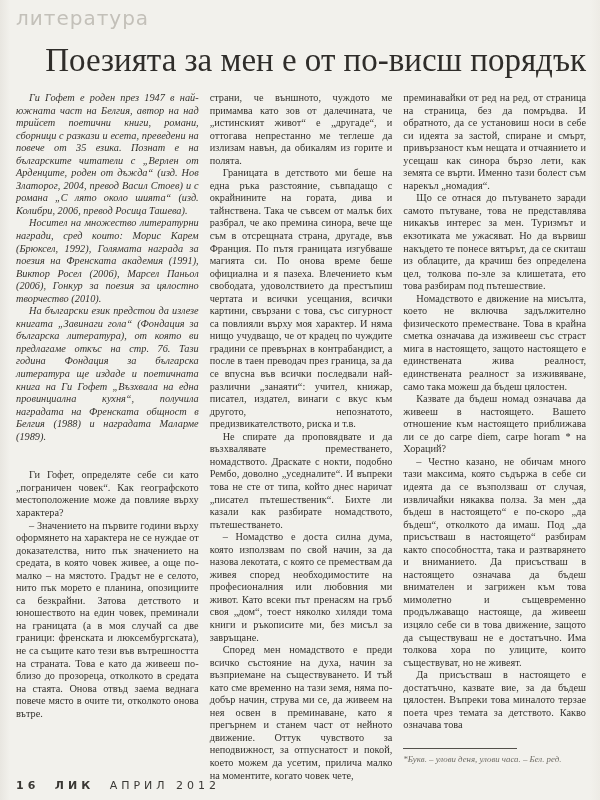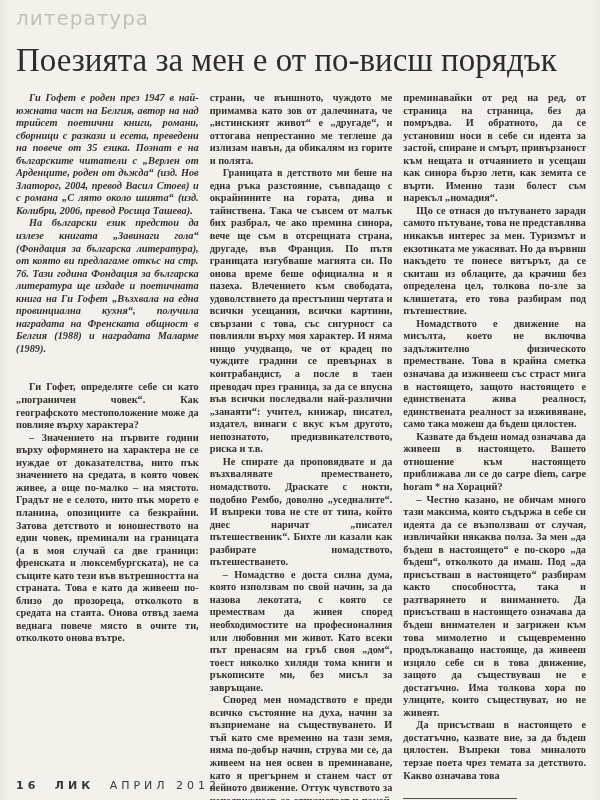--- a/index.html
+++ b/index.html
@@ -21,20 +21,21 @@
     color:#c3c0b9;
     letter-spacing:1px;
   }
   .title{
     font-family:"Liberation Serif",serif;
     font-weight:normal;
     font-size:33px;
     color:#2f2d2a;
     margin:12px 0 10px 0;
     white-space:nowrap;
+    text-align:right;
   }
   .deck{
     font-family:"DejaVu Sans",sans-serif;
     font-size:12px;
     line-height:1.45;
     color:#8f8d88;
     max-width:566px;
   }
   .columns{
     display:flex;
@@ -42,23 +43,23 @@
     margin-top:13px;
   }
   .col{
     flex:1 1 0;
     min-width:0;
     font-size:10.3px;
     line-height:1.22;
     color:#34322d;
     text-align:justify;
   }
-  .col p{margin:0;text-indent:13px;font-weight:bold;}
+  .col p{margin:0;text-indent:13px;}
   .col p.bio{font-style:italic;}
-  .col p.question{font-weight:bold;}
+  .col p.question{font-weight:normal;}
   .col p.continuation{text-indent:0;}
   .col p.gap-top{margin-top:26px;}
   .footnote-rule{
     border:0;border-top:1.5px solid #53504a;
     width:62%;
     margin:16px 0 5px 0;
   }
   .col p.footnote{
     font-style:italic;
     font-size:8.8px;
@@ -84,20 +85,21 @@
 <div class="page">
 
   <div class="section-label">литература</div>
 
   <h1 class="title">Поезията за мен е от по-висш порядък</h1>
 
 
   <div class="columns">
     <div class="col">
         <p class="bio">Ги Гофет е роден през 1947 в най-южната част на Белгия, автор на над трийсет поетични книги, романи, сборници с разкази и есета, преведени на повече от 35 езика. Познат е на българските читатели с „Верлен от Арденците, роден от дъжда“ (изд. Нов Златорог, 2004, превод Васил Стоев) и с романа „С лято около шията“ (изд. Колибри, 2006, превод Росица Ташева).</p>
+        <p class="bio">Носител на множество литературни награди, сред които: Морис Карем (Брюксел, 1992), Голямата награда за поезия на Френската академия (1991), Виктор Росел (2006), Марсел Паньол (2006), Гонкур за поезия за цялостно творчество (2010).</p>
         <p class="bio">На български език предстои да излезе книгата „Завинаги гола“ (Фондация за българска литература), от която ви предлагаме откъс на стр. 76. Тази година Фондация за българска литература ще издаде и поетичната книга на Ги Гофет „Възхвала на една провинциална кухня“, получила наградата на Френската общност в Белгия (1988) и наградата Маларме (1989).</p>
         <p class="question gap-top">Ги Гофет, определяте себе си като „пограничен човек“. Как географското местоположение може да повлияе върху характера?</p>
         <p class="answer">– Значението на първите години върху оформянето на характера не се нуждае от доказателства, нито пък значението на средата, в която човек живее, а още по-малко – на мястото. Градът не е селото, нито пък морето е планина, опозициите са безкрайни. Затова детството и юношеството на един човек, преминали на границата (а в моя случай са две граници: френската и люксембургската), не са същите като тези във вътрешността на страната. Това е като да живееш по-близо до прозореца, отколкото в средата на стаята. Онова отвъд заема веднага повече място в очите ти, отколкото онова вътре.</p>
       </div>
     <div class="col">
         <p class="continuation">страни, че външното, чуждото ме примамва като зов от далечината, че „истинският живот“ е „другаде“, и оттогава непрестанно ме теглеше да излизам навън, да обикалям из горите и полята.</p>
         <p class="answer">Границата в детството ми беше на една ръка разстояние, съвпадащо с окрайнините на гората, дива и тайнствена. Така че съвсем от малък бих разбрал, че ако премина синора, вече ще съм в отсрещната страна, другаде, във Франция. По пътя границата изгубваше магията си. По онова време беше официална и я пазеха. Влечението към свободата, удоволствието да престъпиш чертата и всички усещания, всички картини, свързани с това, със сигурност са повлияли върху моя характер. И няма нищо учудващо, че от крадец по чуждите градини се превърнах в контрабандист, а после в таен преводач през граница, за да се впусна във всички последвали най-различни „занаяти“: учител, книжар, писател, издател, винаги с вкус към другото, непознатото, предизвикателството, риска и т.в.</p>
         <p class="question">Не спирате да проповядвате и да възхвалявате преместването, номадството. Драскате с нокти, подобно Рембо, доволно „уседналите“. И въпреки това не сте от типа, който днес наричат „писател пътешественик“. Бихте ли казали как разбирате номадството, пътешестването.</p>
         <p class="answer">– Номадство е доста силна дума, която използвам по свой начин, за да назова лекотата, с която се премествам да живея според необходимостите на професионалния или любовния ми живот. Като всеки път пренасям на гръб своя „дом“, тоест няколко хиляди тома книги и ръкописите ми, без мисъл за завръщане.</p>
         <p class="answer">Според мен номадството е преди всичко състояние на духа, начин за възприемане на съществуването. И тъй като сме временно на тази земя, няма по-добър начин, струва ми се, да живеем на нея освен в преминаване, като я прегърнем и станем част от нейното движение. Оттук чувството за неподвижност, за отпуснатост и покой, което можем да усетим, прилича малко на моментите, когато човек чете,</p>

